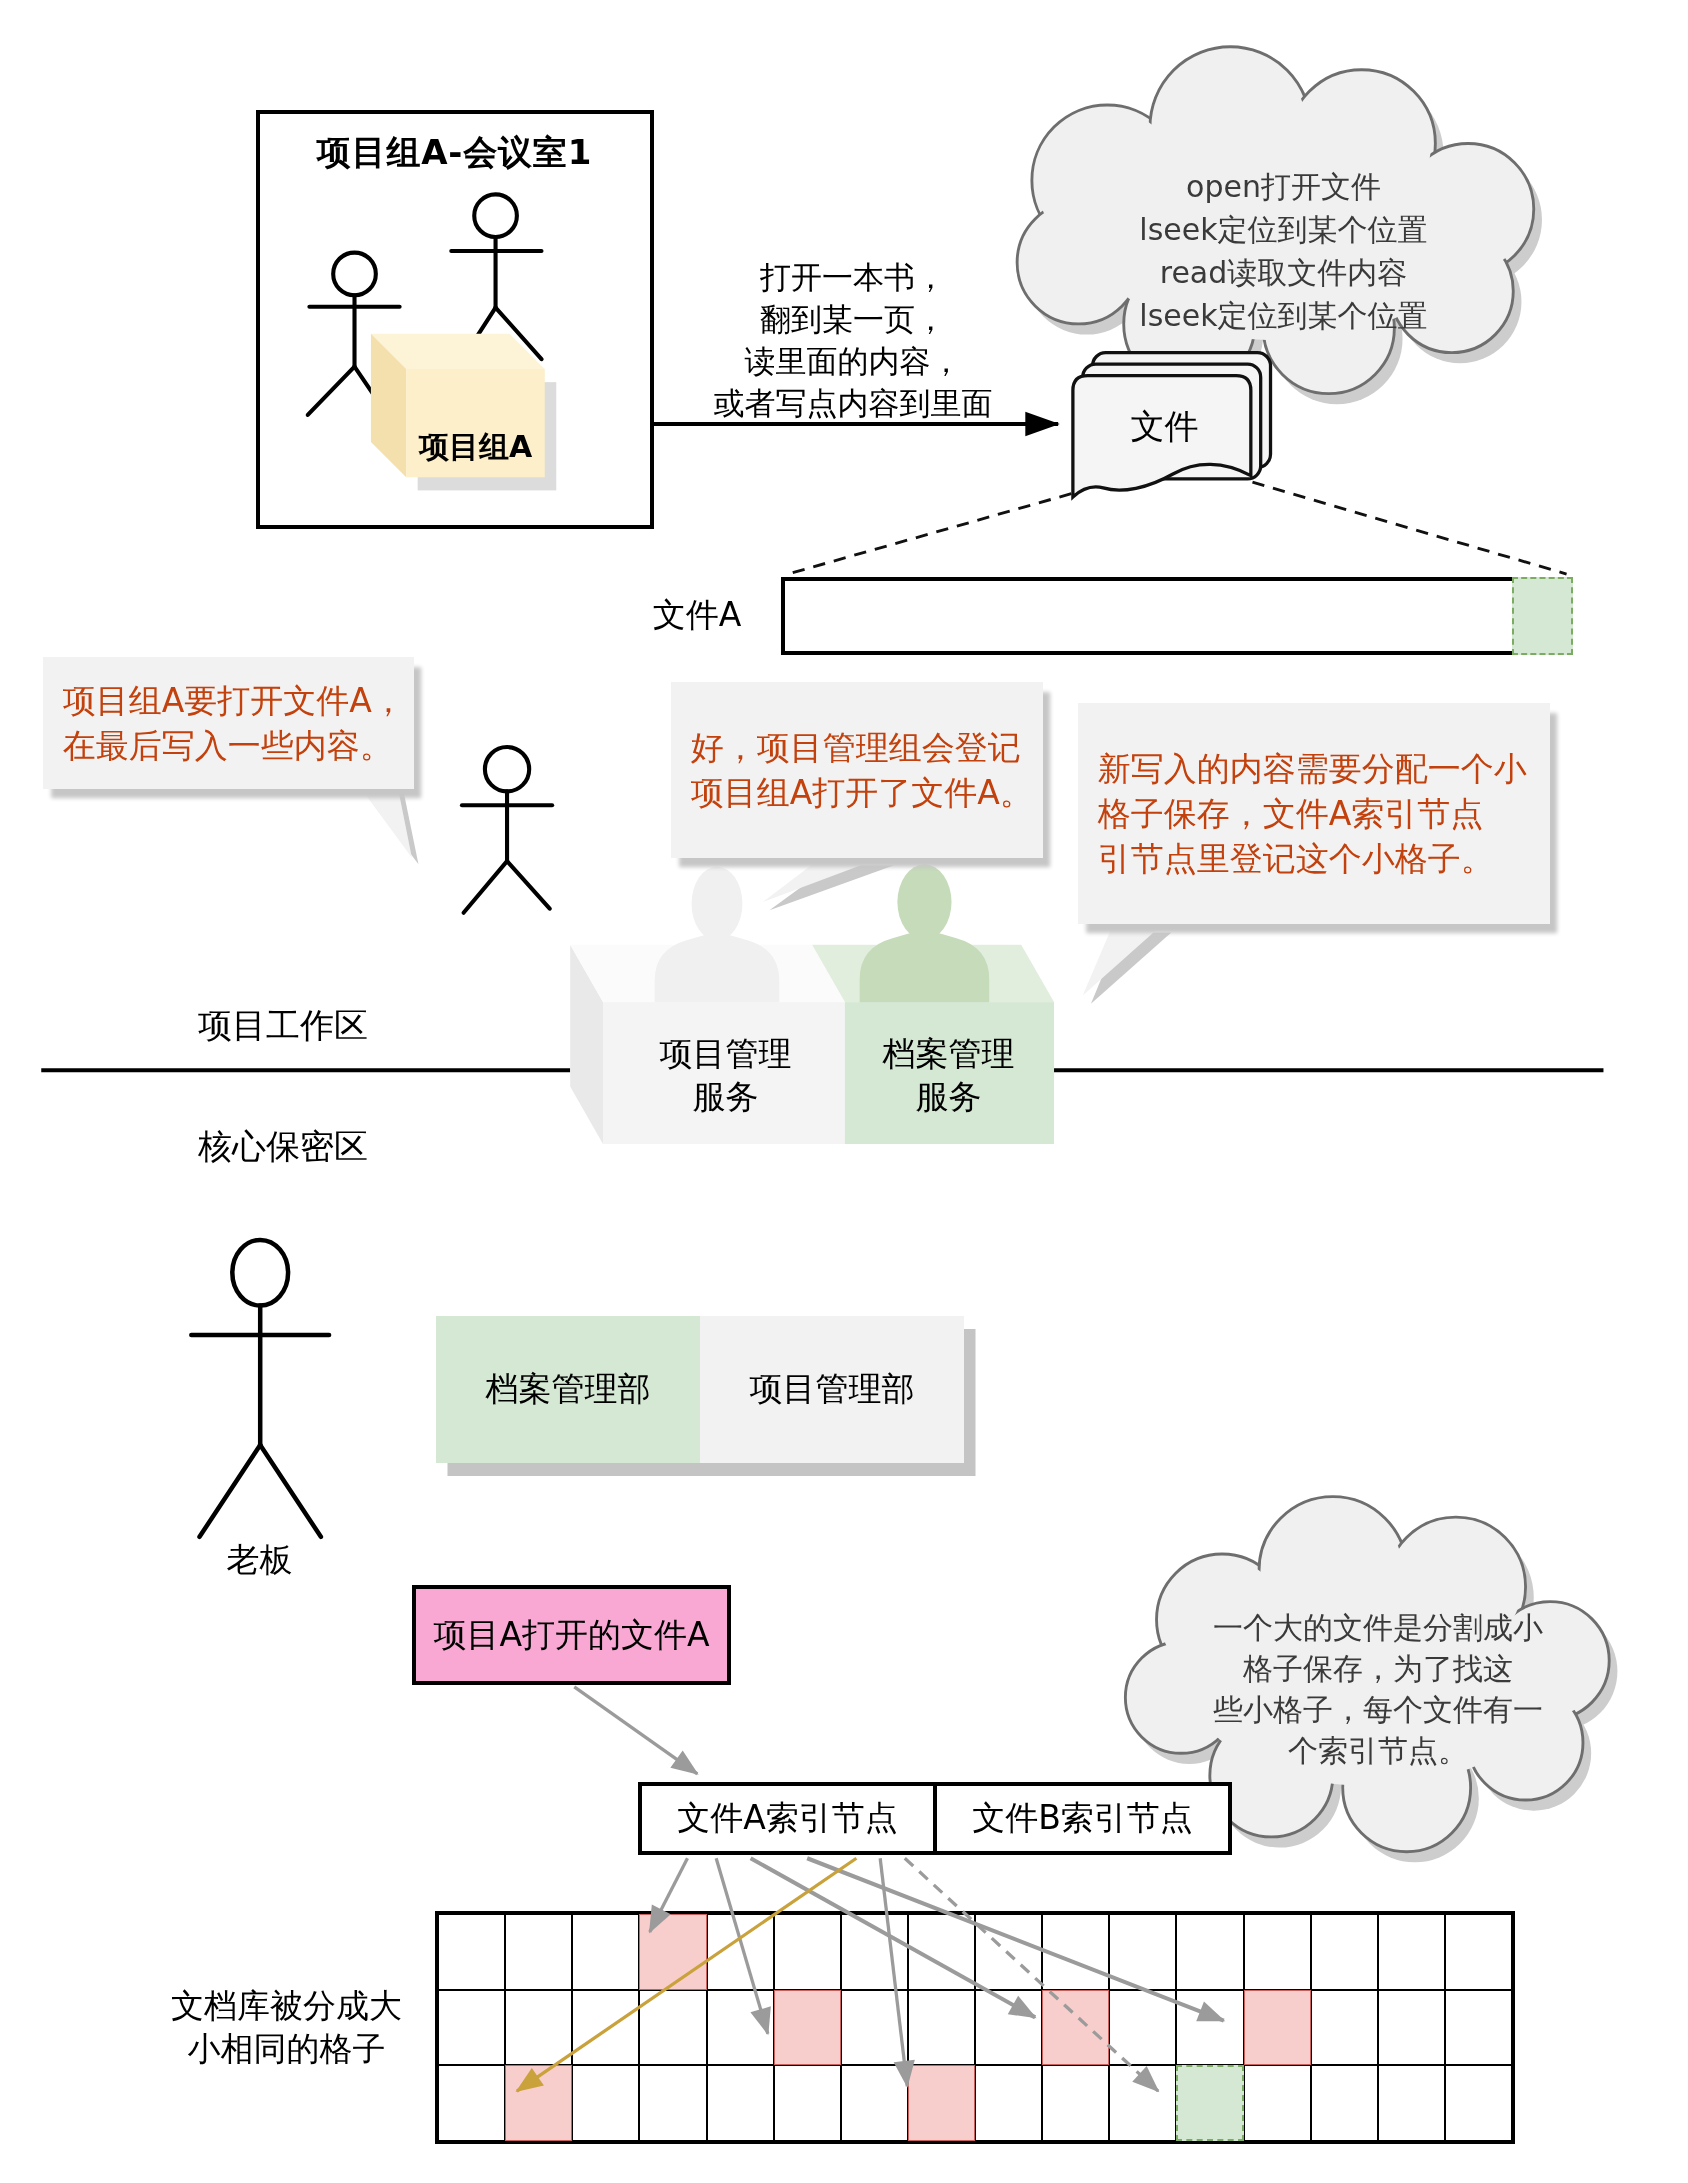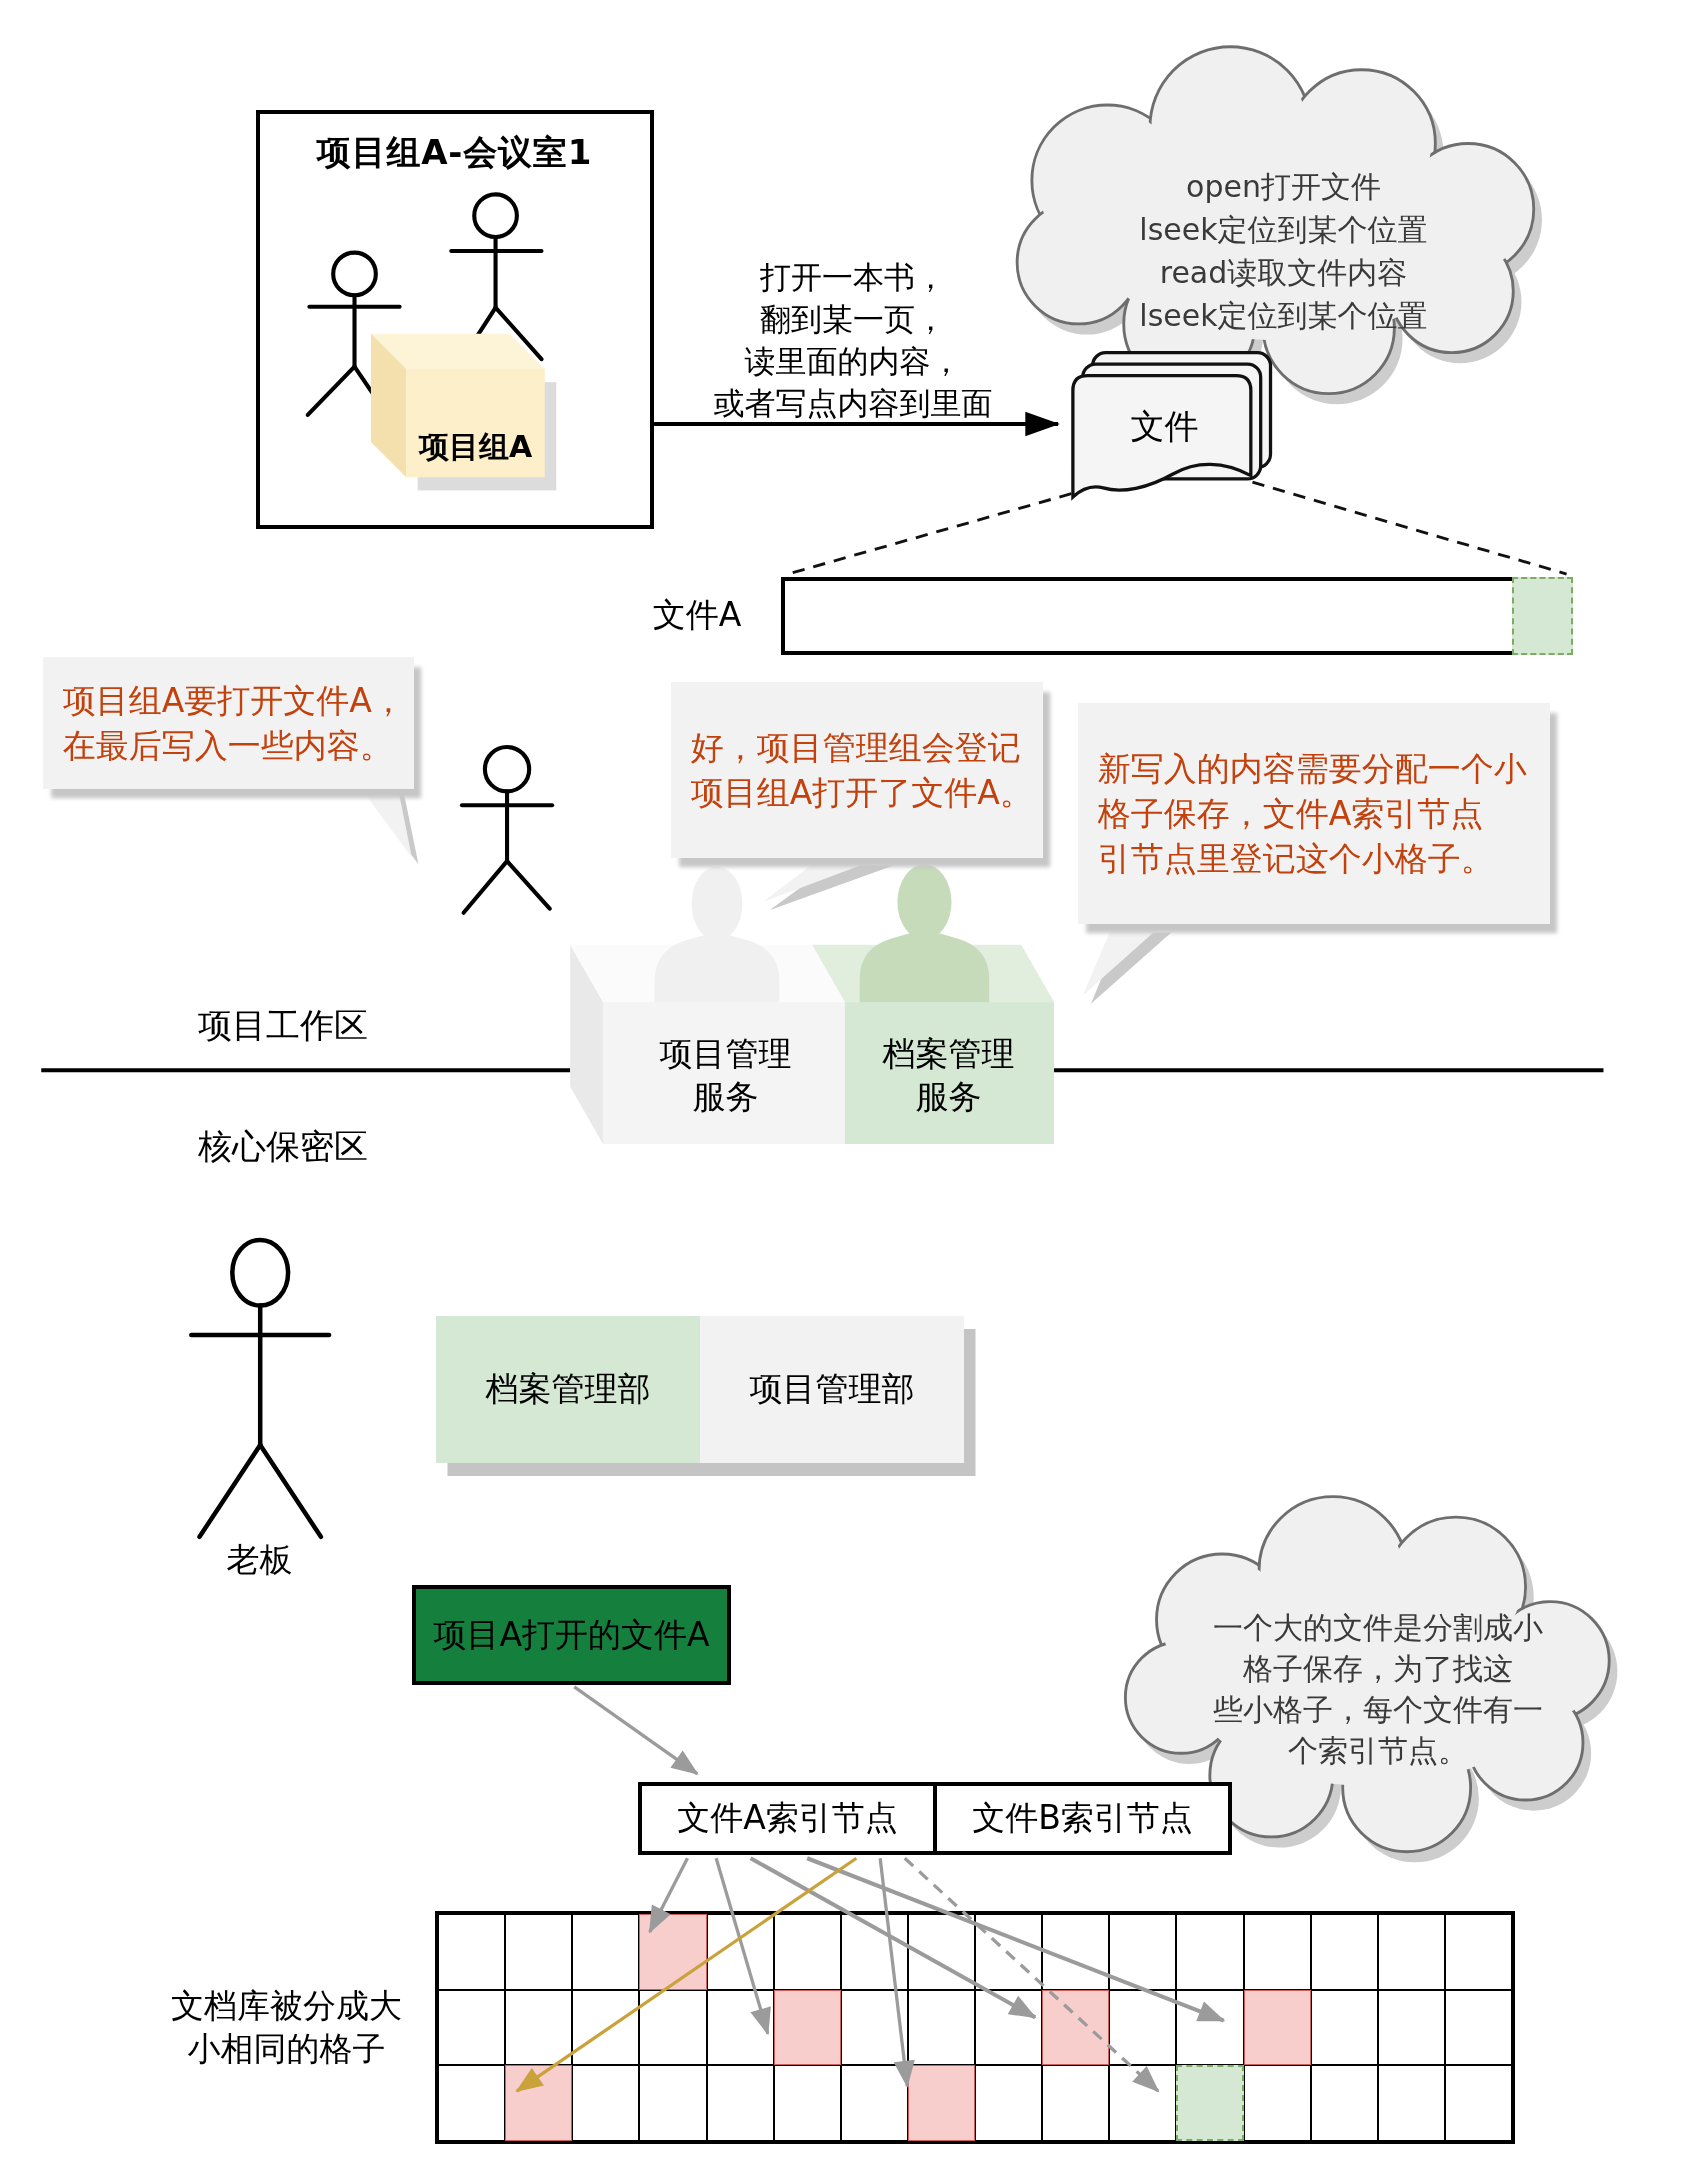--- a/index.html
+++ b/index.html
@@ -5,21 +5,21 @@
   html,body{margin:0;padding:0;background:#fff;}
   #stage{position:relative;width:1689px;height:2183px;background:#ffffff;overflow:hidden;
          font-family:"DejaVu Sans","Liberation Sans",sans-serif;color:#000;padding-left:32px;}
   svg.layer{position:absolute;left:0;top:0;pointer-events:none;}
   #svg-under{z-index:0;}
   #svg-over{z-index:6;}
   .abs{position:absolute;box-sizing:border-box;}
   .ctr{display:flex;align-items:center;justify-content:center;text-align:center;}
   .col{flex-direction:column;}
   
-  .outline-box{border:4.1px solid #000;background:#15803d;z-index:1;}
+  .outline-box{border:4.1px solid #000;background:#f9a8d4;z-index:1;}
   .meeting-box{border:4.1px solid #000;background:transparent;z-index:1;}
   .meeting-title{font-size:34px;font-weight:600;letter-spacing:0.8px;}
   .cube-label{font-size:30px;font-weight:600;}
   
   .bubble{background:#f2f2f2;box-shadow:8.2px 9.8px 4.1px #c6c6c6;z-index:2;
           font-size:33px;line-height:45px;color:#c2410c;display:flex;flex-direction:column;justify-content:center;padding-left:19.7px;}
   
   .cloud-text{z-index:2;font-size:30px;line-height:43px;color:#3a3a3a;}
   .arrow-text{z-index:1;font-size:31px;line-height:42px;color:#000;}
   .plain-label{font-size:34px;}

